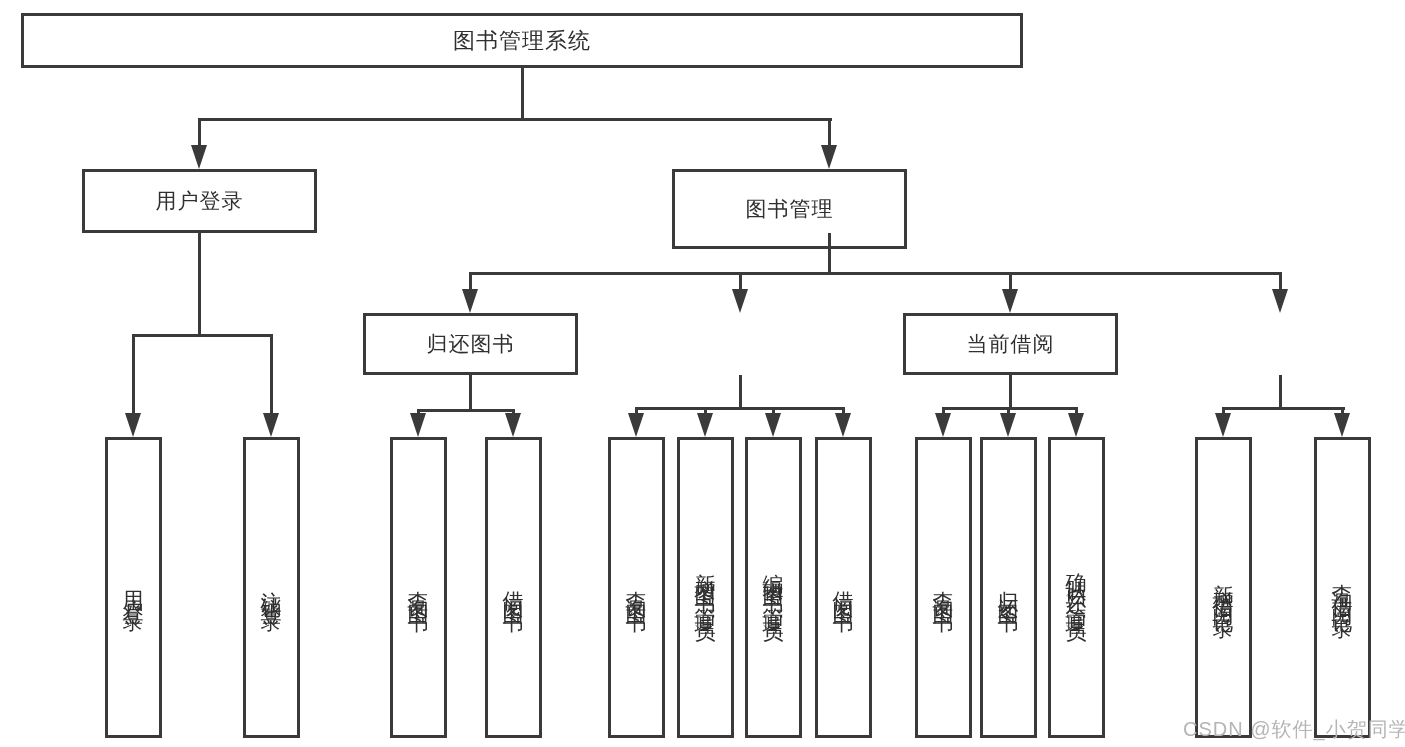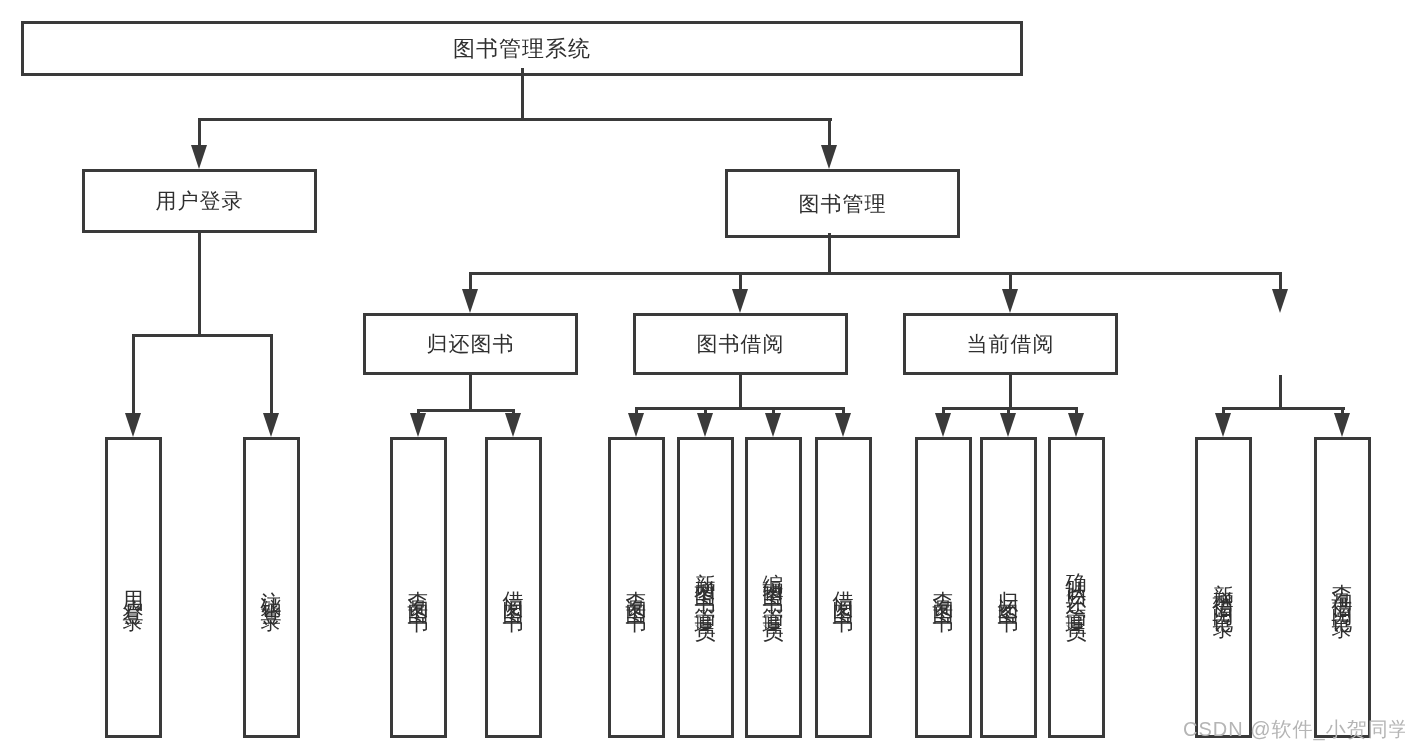--- a/index.html
+++ b/index.html
@@ -20,21 +20,21 @@
   .node{
     position:absolute;
     box-sizing:border-box;
     border:3px solid var(--line);
     background:#fff;
     display:flex;align-items:center;justify-content:center;
     font-size:21px;
     letter-spacing:1px;
     text-align:center;
   }
-  .node.root{font-size:22px;margin-top:8px;}
+  .node.root{font-size:22px;}
   .leaf{
     writing-mode:vertical-rl;
     -webkit-writing-mode:vertical-rl;
     text-orientation:mixed;
     letter-spacing:7px;
     font-size:21px;
     line-height:1;
   }
   .hline,.vline{position:absolute;background:var(--line);}
   .hline{height:3px;}
@@ -61,29 +61,26 @@
 
 <div id="stage">
 
   <div class="node root" style="left:21px;top:13px;width:1002px;height:55px;">
     <span>图书管理系统</span>
   </div>
 
   <div class="node" style="left:82px;top:169px;width:235px;height:64px;">
     <span>用户登录</span>
   </div>
-  <div class="node" style="left:725px;top:169px;width:235px;height:69px;">
+  <div class="node" style="left:672px;top:169px;width:235px;height:80px;">
     <span>图书管理</span>
   </div>
 
   <div class="node" style="left:363px;top:313px;width:215px;height:62px;">
     <span>归还图书</span>
-  </div>
-  <div class="node" style="left:633px;top:313px;width:215px;height:62px;">
-    <span>图书借阅</span>
   </div>
   <div class="node" style="left:903px;top:313px;width:215px;height:62px;align-items:center;">
     <span>当前借阅</span>
   </div>
 
   <div class="node leaf" style="left:105px;top:437px;width:57px;height:301px;">
     <span>用户登录</span>
   </div>
   <div class="node leaf" style="left:243px;top:437px;width:57px;height:301px;">
     <span>注销登录</span>

